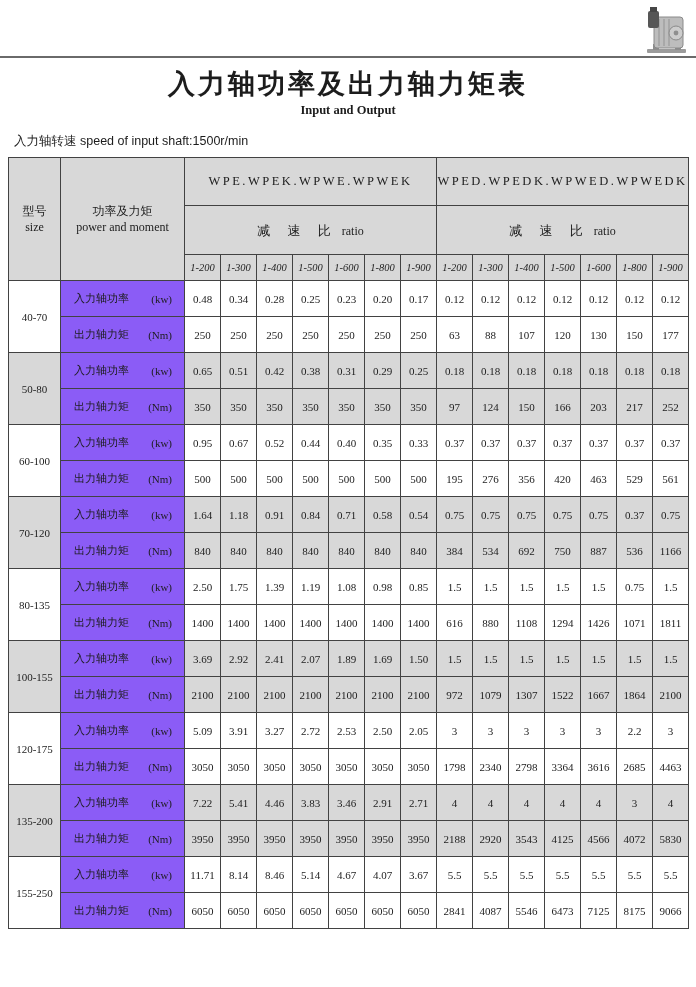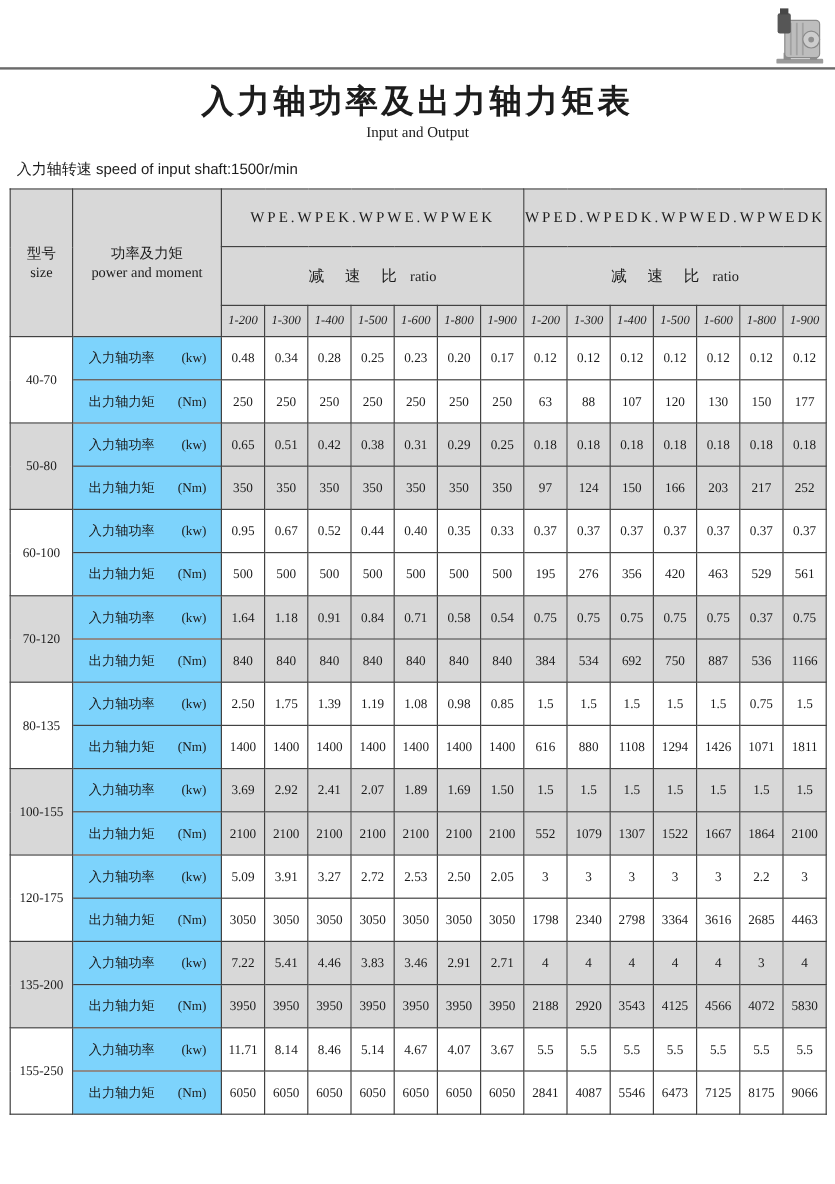--- a/index.html
+++ b/index.html
@@ -13,21 +13,21 @@
   .top-rule { height:2px; background:#6a6a6a; border:none; margin:0; }
 
   
   .heading { text-align:center; padding-top:5px; }
   .models-wrap { display:flex; justify-content:center; align-items:center; gap:10px; }
   .models { font-weight:bold; font-size:21px; line-height:1.02; letter-spacing:.5px; }
   .models .l1 { word-spacing:27px; }
   .models .l2 { word-spacing:7px; }
   .type-label { font-weight:bold; font-size:17px; padding-top:10px; }
   .title-cn { font-size:27px; font-weight:bold; letter-spacing:3px; margin:3px 0 0 0; }
-  .title-en { font-weight:normal; font-size:12.5px; margin-top:1px; }
+  .title-en { font-weight:bold; font-size:12.5px; margin-top:1px; }
 
   .note {
     font-family:"Liberation Sans", sans-serif; font-size:12.5px;
     margin:15px 0 7px 14px; text-align:left;
   }
 
   
   table.spec { border-collapse:collapse; table-layout:fixed; margin-left:8px; width:681px; }
   .spec th, .spec td {
     border:1px solid #424242; text-align:center; vertical-align:middle;
@@ -38,21 +38,21 @@
   .spec thead tr.r2 { height:49px; }
   .spec thead tr.r3 { height:26px;font-style:italic; }
   .spec tbody tr { height:36px; }
   .grp { font-size:12.5px; letter-spacing:2.5px; }
   .hd-cn { font-size:12px; }
   .hd-en { font-size:12px; }
   .rcn { font-size:13px; letter-spacing:7px; }
   .ren { font-size:12px; }
   .sub { font-size:10.5px; }
   td.size { font-size:11px; background:#ffffff; }
-  td.lbl { background:#7dd3fc; }
+  td.lbl { background:#8b5cf6; }
   td.lbl .in { display:flex; justify-content:space-between; align-items:center; padding:0 12px 0 13px; font-size:11px; }
   td.val { font-size:11px; background:#ffffff; }
   tr.pair-shade td.size, tr.pair-shade td.val { background:#d8d8d8; }
 </style>
 </head>
 <body>
 
 <div class="topbar">
   <span class="reducer-photo">
     <svg width="48" height="52" viewBox="0 0 48 52">
@@ -381,21 +381,21 @@
             <span>(Nm)</span>
           </div>
         </td>
         <td class="val">2100</td>
         <td class="val">2100</td>
         <td class="val">2100</td>
         <td class="val">2100</td>
         <td class="val">2100</td>
         <td class="val">2100</td>
         <td class="val">2100</td>
-        <td class="val">552</td>
+        <td class="val">972</td>
         <td class="val">1079</td>
         <td class="val">1307</td>
         <td class="val">1522</td>
         <td class="val">1667</td>
         <td class="val">1864</td>
         <td class="val">2100</td>
       </tr>
       <tr class="pair-top">
         <td class="size" rowspan="2">120-175</td>
         <td class="lbl">

